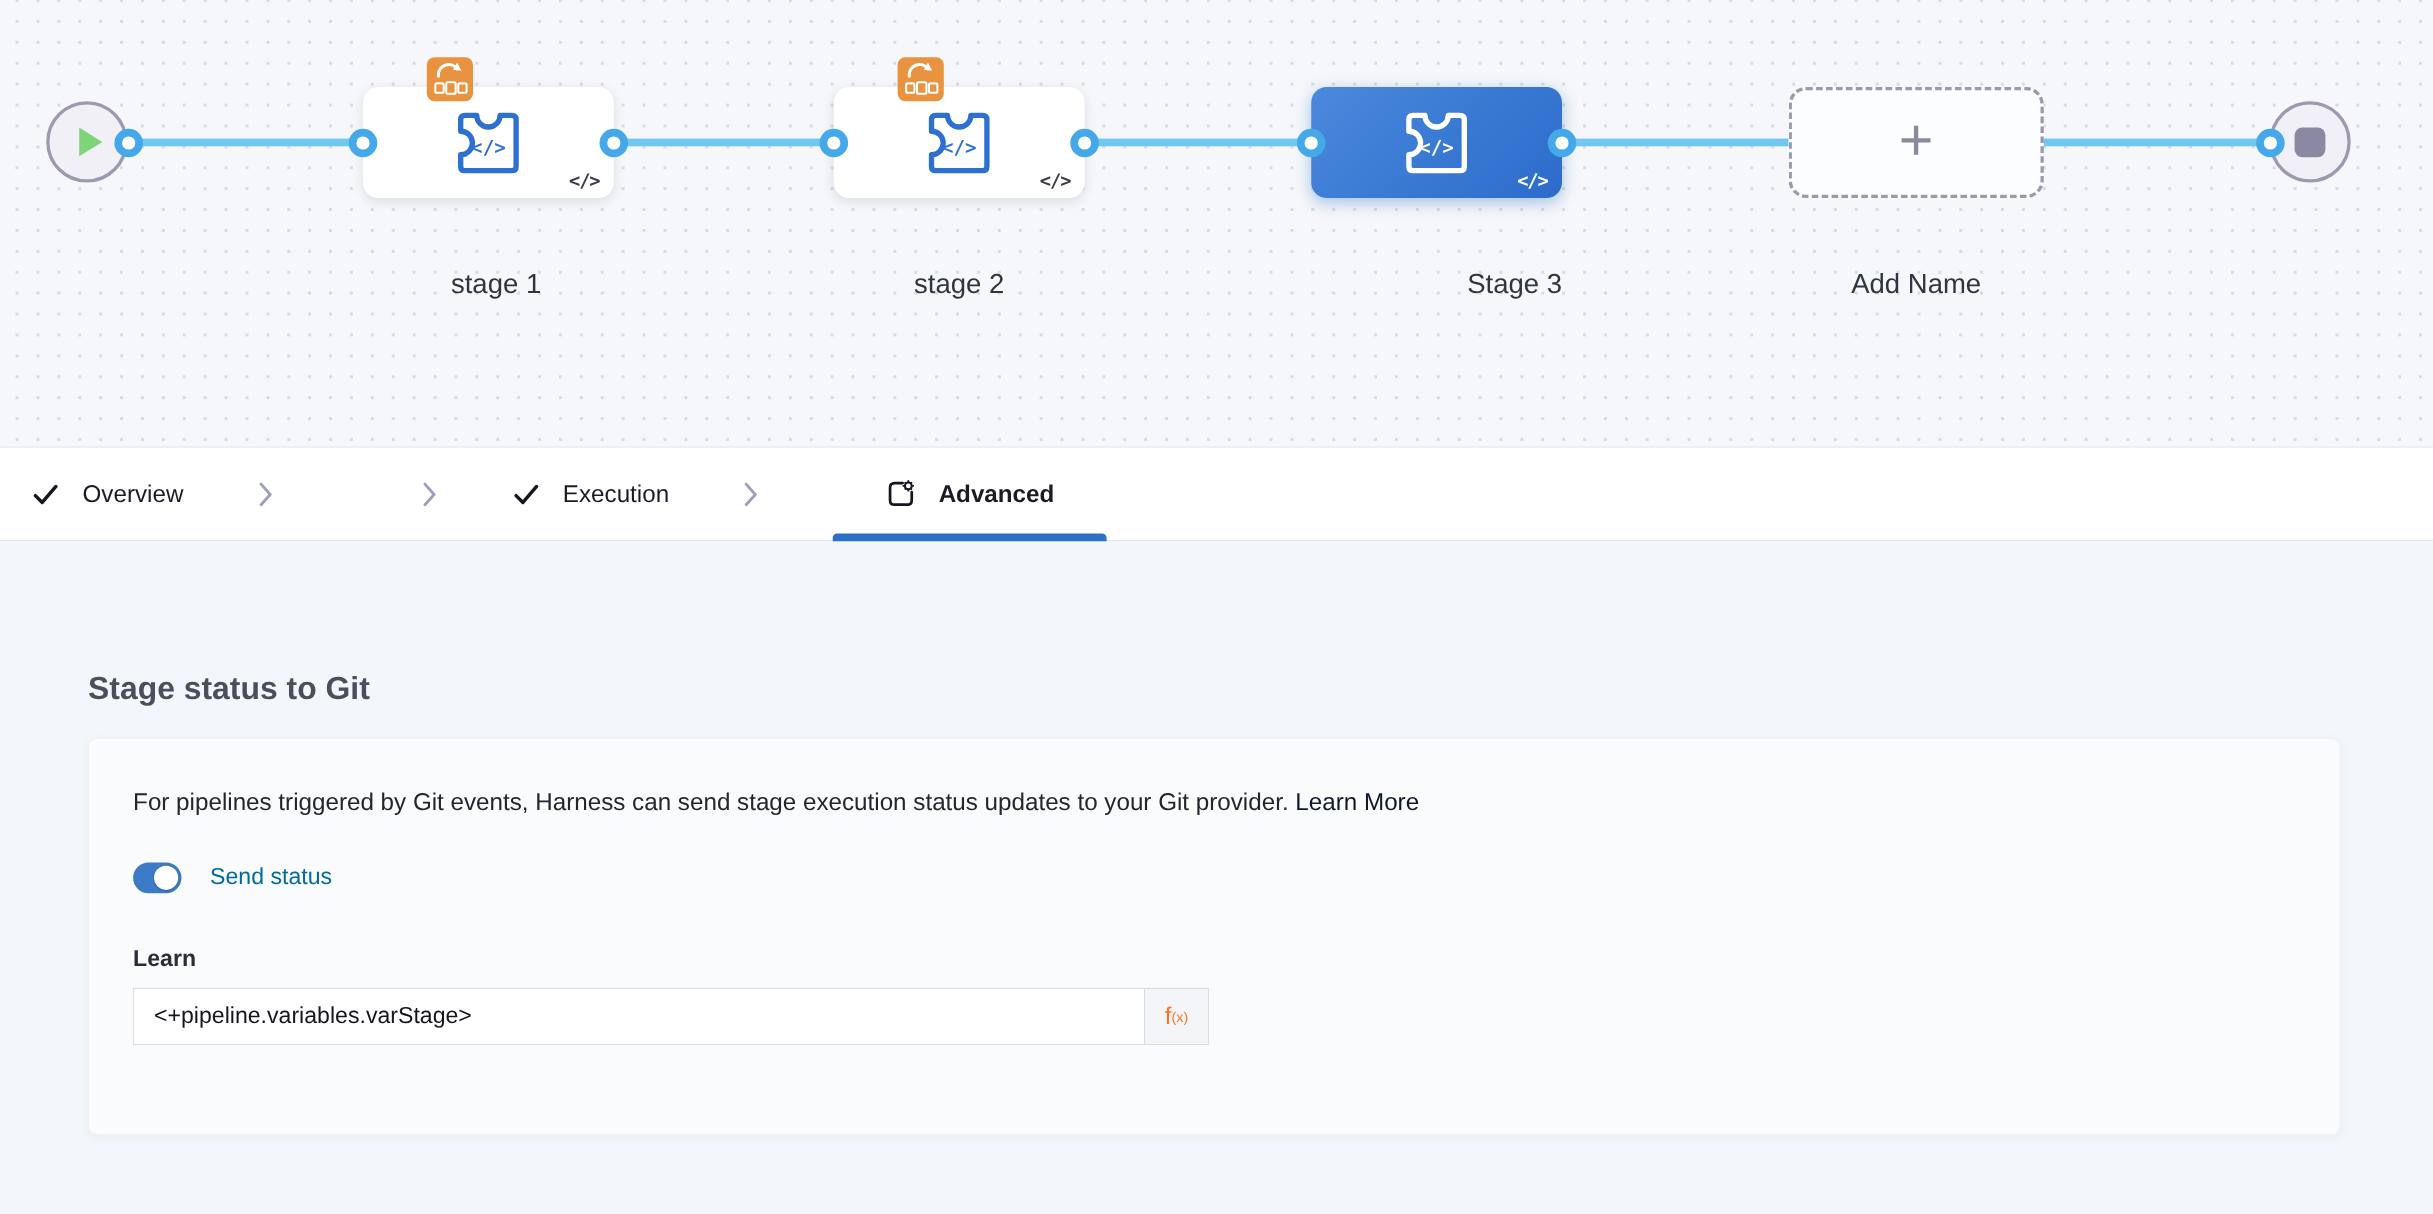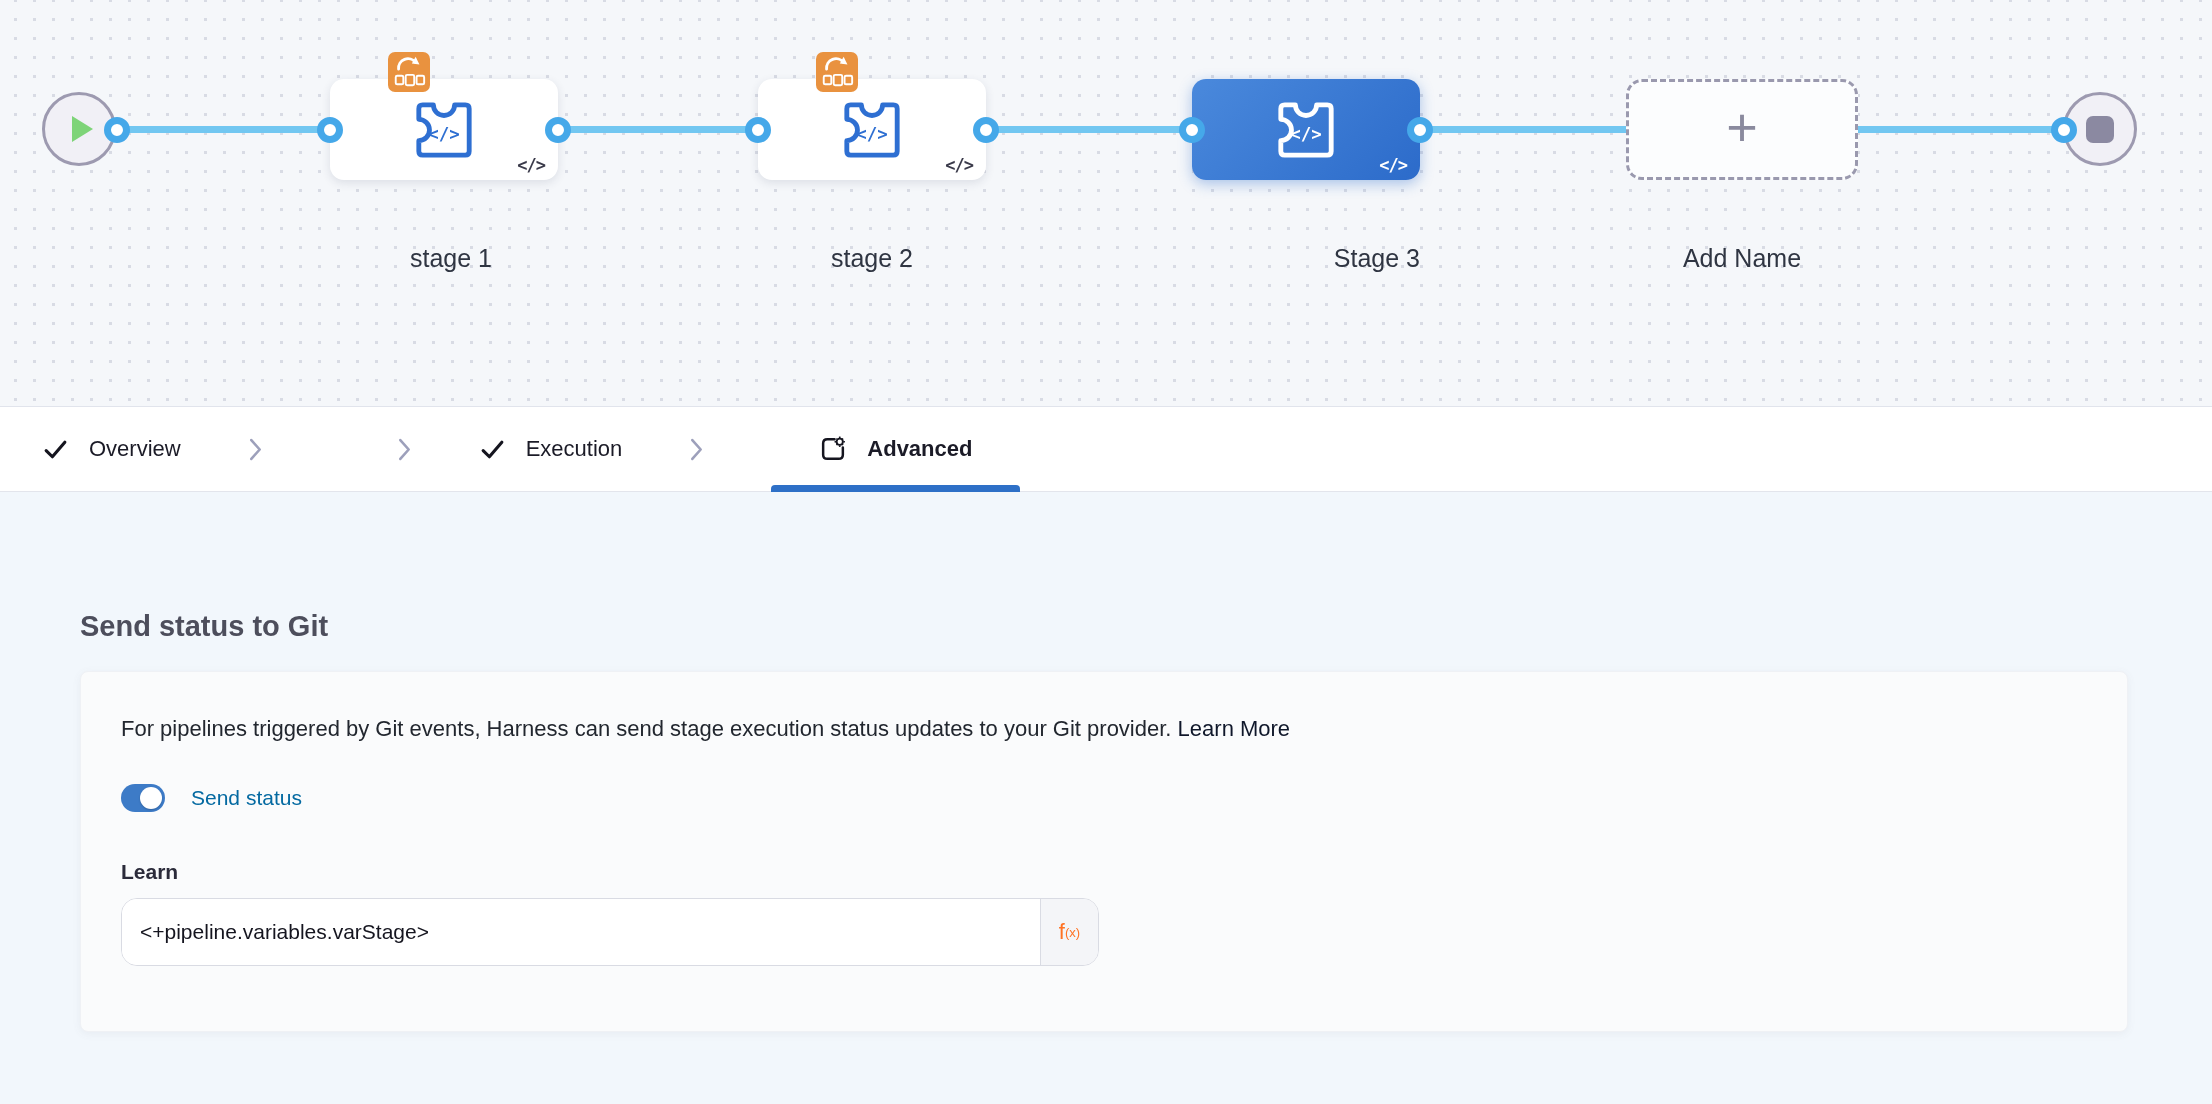--- a/index.html
+++ b/index.html
@@ -43,21 +43,21 @@
     text-align:center; }
 
   .add-stage { position:absolute; top:79px; left:1626px; width:232px; height:101px;
     border:3px dashed #9a99ae; border-radius:16px; background:#fcfdfe;
     display:flex; align-items:center; justify-content:center; }
   .plus-glyph { font-size:54px; font-weight:200; color:#8a8a9e; line-height:54px;
     margin-top:-6px; }
 
   
   .tabbar { height:85px; background:#ffffff; border-bottom:1px solid #e3e5ec;
-    display:flex; align-items:center; padding-left:42px; position:relative; }
+    display:flex; align-items:center; padding-left:28px; position:relative; }
   .tab { display:flex; align-items:center; gap:20px; height:100%; cursor:default; }
   .tab-label { font-size:22px; color:#1b1b27; }
   .tab.active { position:relative; padding:0 48px; }
   .tab.active .tab-label { font-weight:700; }
   .tab-underline { position:absolute; left:0; right:0; bottom:-1px; height:7px;
     background:#2e70c7; border-radius:4px 4px 0 0; }
   .tab-sep { margin:0 68px; display:flex; align-items:center; }
 
   
   .content { background:#f2f7fc; padding:118px 0 0 80px; height:612px; }
@@ -69,22 +69,22 @@
   .link { color:#0f172a; cursor:pointer; }
 
   .toggle-row { margin-top:42px; display:flex; align-items:center; gap:26px; }
   .toggle { position:relative; width:44px; height:28px; border-radius:14px;
     background:#3d7bc7; cursor:pointer; }
   .toggle-knob { position:absolute; top:3px; right:3px; width:22px; height:22px;
     border-radius:50%; background:#ffffff; box-shadow:0 1px 2px rgba(0,0,0,.2); }
   .toggle-label { font-size:21px; color:#0369a1; }
 
   .field-label { margin-top:48px; font-size:21px; font-weight:600; color:#2b2b3a; }
-  .input-group { margin-top:14px; display:flex; width:978px; height:68px;
-    border:1px solid #d9dbe3; border-radius:16px; background:#ffffff; overflow:hidden; }
+  .input-group { margin-top:14px; display:flex; width:978px; height:52px;
+    border:1px solid #d9dbe3; border-radius:0; background:#ffffff; overflow:hidden; }
   .text-input { flex:1; border:none; outline:none; padding:0 18px; font-size:21px;
     color:#15151f; font-family:"Liberation Sans", sans-serif; background:#ffffff; }
   .fx-btn { width:58px; background:#f4f5f8; border-left:1px solid #d9dbe3;
     display:flex; align-items:center; justify-content:center; cursor:pointer;
     color:#ff7324; font-size:22px; }
   .fx-btn sub { font-size:13px; }
 
   svg { display:block; }
 </style>
 </head>
@@ -215,21 +215,21 @@
       <line x1="22.2" y1="8.7" x2="23.2" y2="9.7" stroke="#15151f" stroke-width="1.4"></line>
       <line x1="23.2" y1="3.3" x2="22.2" y2="4.3" stroke="#15151f" stroke-width="1.4"></line>
       <line x1="17.8" y1="8.7" x2="16.8" y2="9.7" stroke="#15151f" stroke-width="1.4"></line>
     </svg>
     <span class="tab-label">Advanced</span>
     <div class="tab-underline"></div>
   </div>
 </div>
 
 <div class="content">
-  <div class="page-heading">Send status to Git</div>
+  <div class="page-heading">Stage status to Git</div>
 
   <div class="panel-card">
     <div class="panel-desc">
       <span>For pipelines triggered by Git events, Harness can send stage execution status updates to your Git provider.</span>
       <span class="link">Learn More</span>
     </div>
 
     <div class="toggle-row">
       <div class="toggle">
         <div class="toggle-knob"></div>

